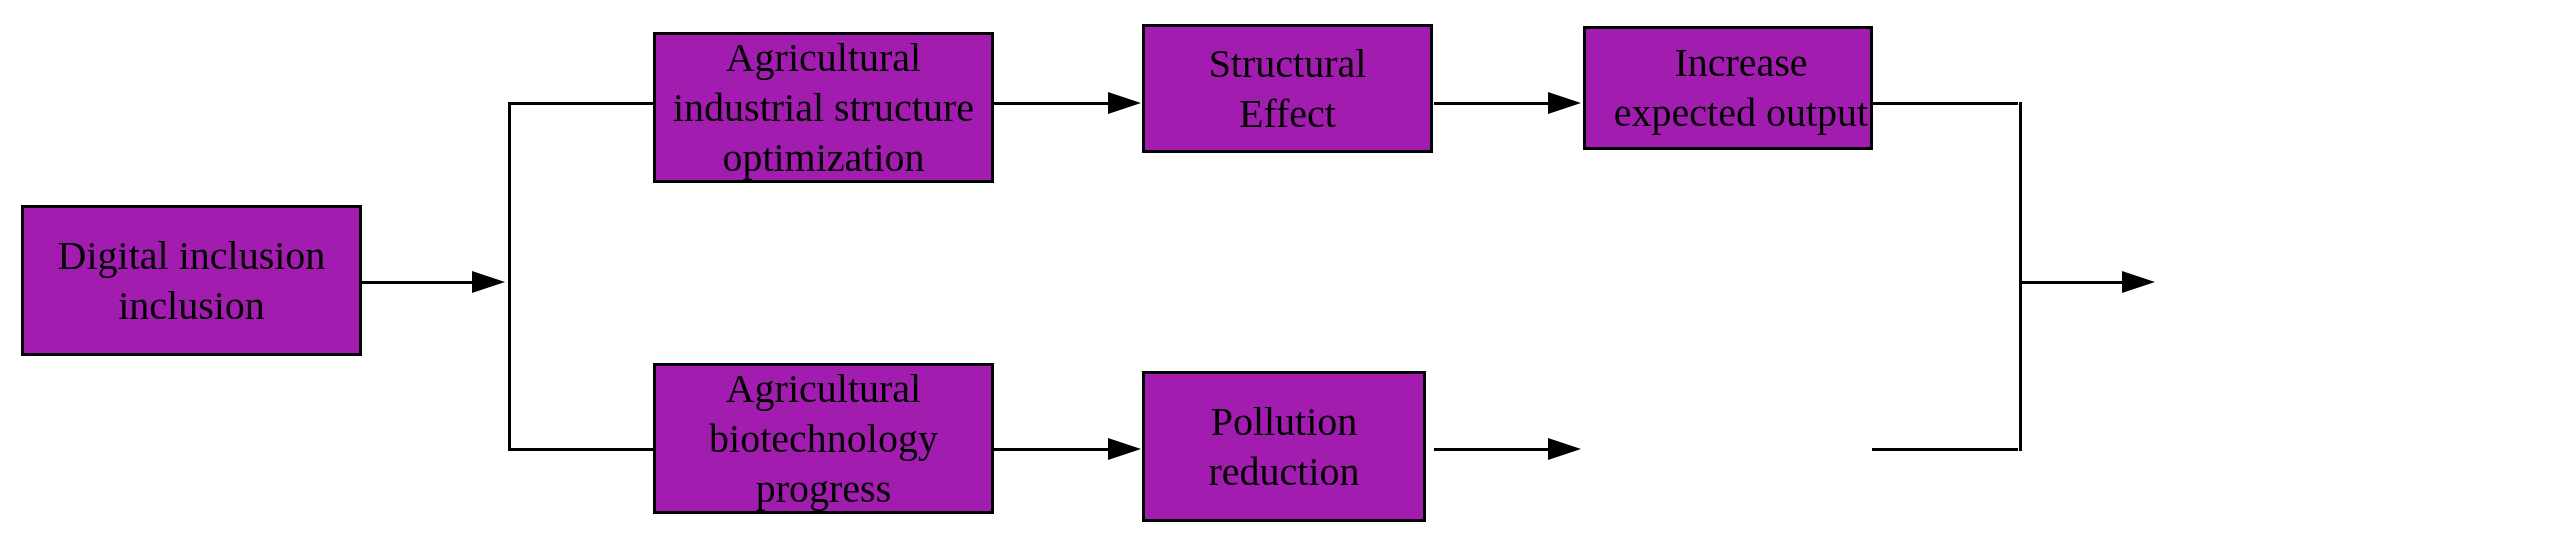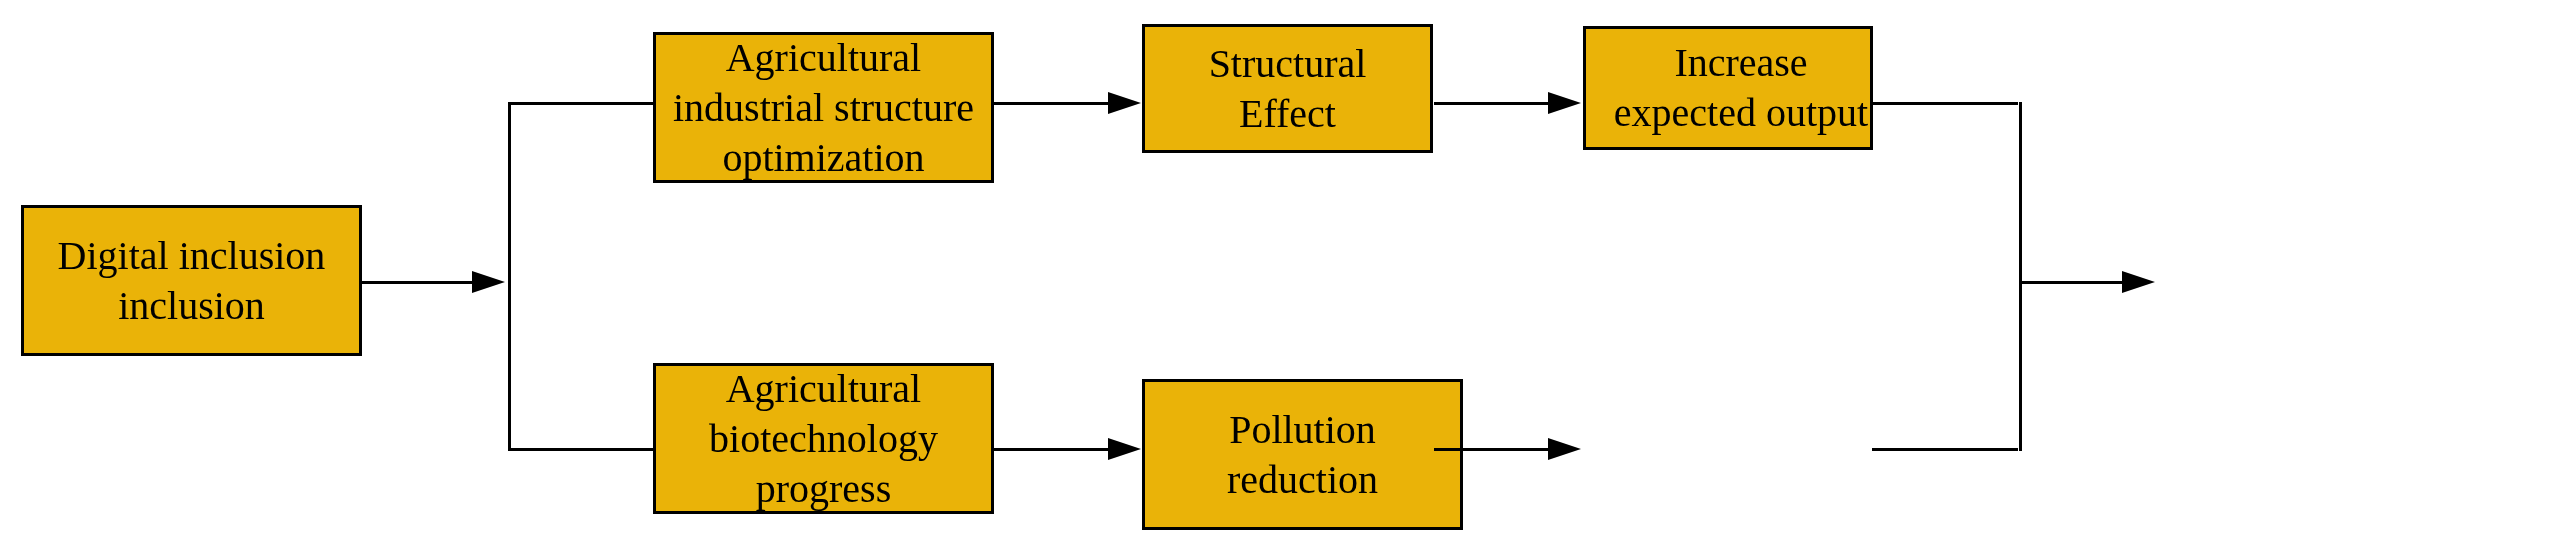--- a/index.html
+++ b/index.html
@@ -13,21 +13,21 @@
     height: 545px;
     background: #ffffff;
     font-family: "Liberation Serif", "DejaVu Serif", serif;
     color: #000000;
     overflow: hidden;
   }
   .node {
     position: absolute;
     box-sizing: border-box;
     border: 3.3px solid #000000;
-    background: #eab308;
+    background: #a21caf;
     display: flex;
     align-items: center;
     justify-content: center;
     text-align: center;
   }
   .node-label {
     white-space: pre-line;
     font-size: 40px;
     line-height: 50px;
     color: #000000;
@@ -67,21 +67,21 @@
     <span class="node-label">Agricultural
 biotechnology
 progress</span>
   </div>
 
   <div class="node" style="left:1142px; top:24px; width:291px; height:129px;">
     <span class="node-label">Structural
 Effect</span>
   </div>
 
-  <div class="node" style="left:1142px; top:371px; width:321px; height:151px;margin-top:8px;">
+  <div class="node" style="left:1142px; top:371px; width:284px; height:151px;">
     <span class="node-label">Pollution
 reduction</span>
   </div>
 
   <div class="node" style="left:1583px; top:26px; width:290px; height:124px;padding-left:26px;">
     <span class="node-label">Increase
 expected output</span>
   </div>
 
 

